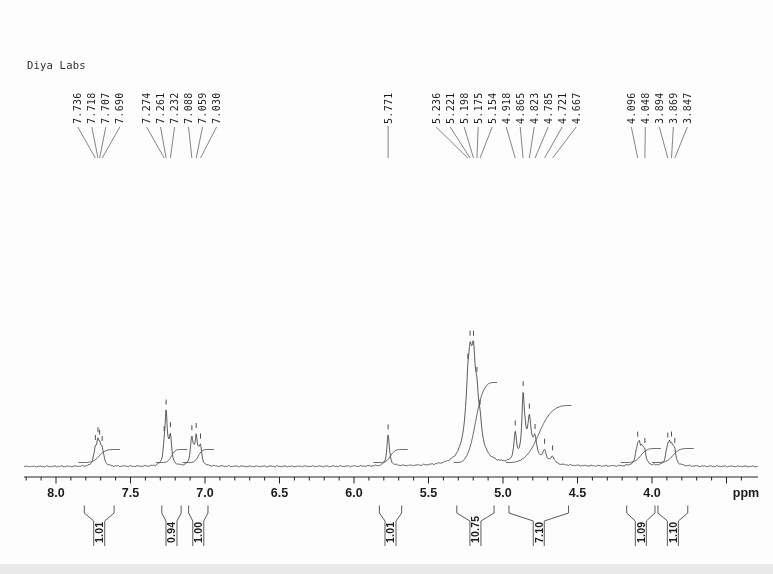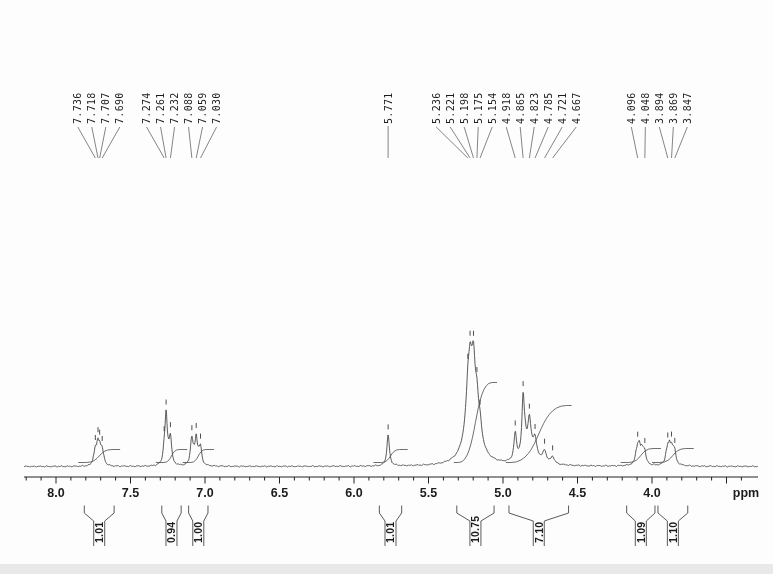--- a/index.html
+++ b/index.html
@@ -12,20 +12,21 @@
   #spec{position:absolute;left:0;top:0;}
   .edge-strip{position:absolute;left:0;bottom:0;width:773px;height:10px;background:#e9e9e9;}
   svg text{user-select:none;}
 </style>
 </head>
 <body>
 
 <div class="sheet">
 
   <div class="header">
+    <div>Diya Labs</div>
   </div>
 
   <svg id="spec" width="773" height="574" viewBox="0 0 773 574">
       <line x1="77.80025" y1="127" x2="95.33600000000004" y2="158" stroke="#666666" stroke-width="0.8"></line>
       <text transform="translate(81.30025,124) rotate(-90)" font-size="10px" font-family="&quot;DejaVu Sans Mono&quot;, monospace" fill="#1c1c1c" letter-spacing="0.3px">7.736</text>
       <line x1="95.33600000000004" y1="435.0024507229302" x2="95.33600000000004" y2="440.0024507229302" stroke="#4d4d4d" stroke-width="1"></line>
       <line x1="91.80025" y1="127" x2="98.018" y2="158" stroke="#666666" stroke-width="0.8"></line>
       <text transform="translate(95.30025,124) rotate(-90)" font-size="10px" font-family="&quot;DejaVu Sans Mono&quot;, monospace" fill="#1c1c1c" letter-spacing="0.3px">7.718</text>
       <line x1="98.018" y1="427.21781211659885" x2="98.018" y2="432.21781211659885" stroke="#4d4d4d" stroke-width="1"></line>
       <line x1="105.80025" y1="127" x2="99.65700000000002" y2="158" stroke="#666666" stroke-width="0.8"></line>

